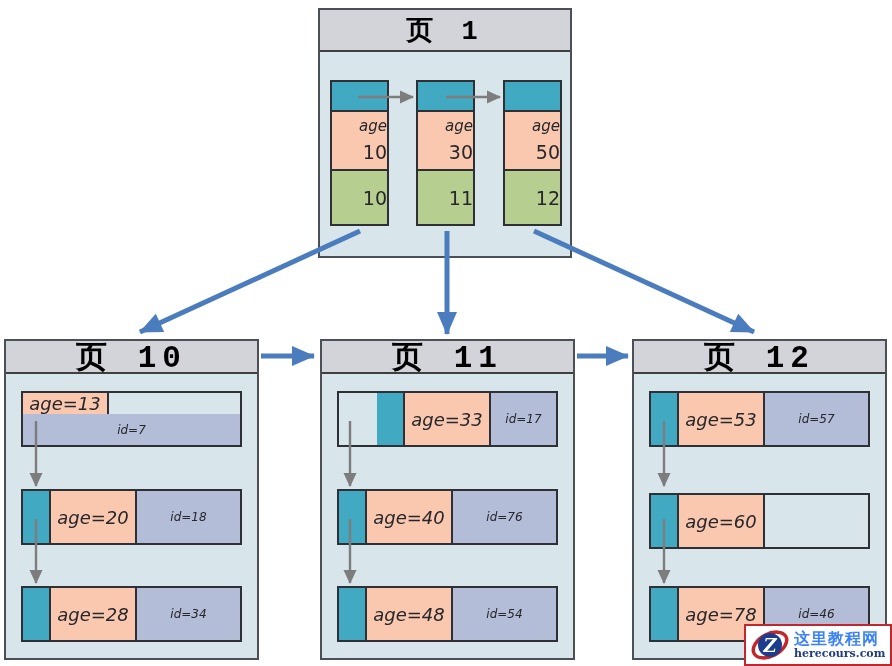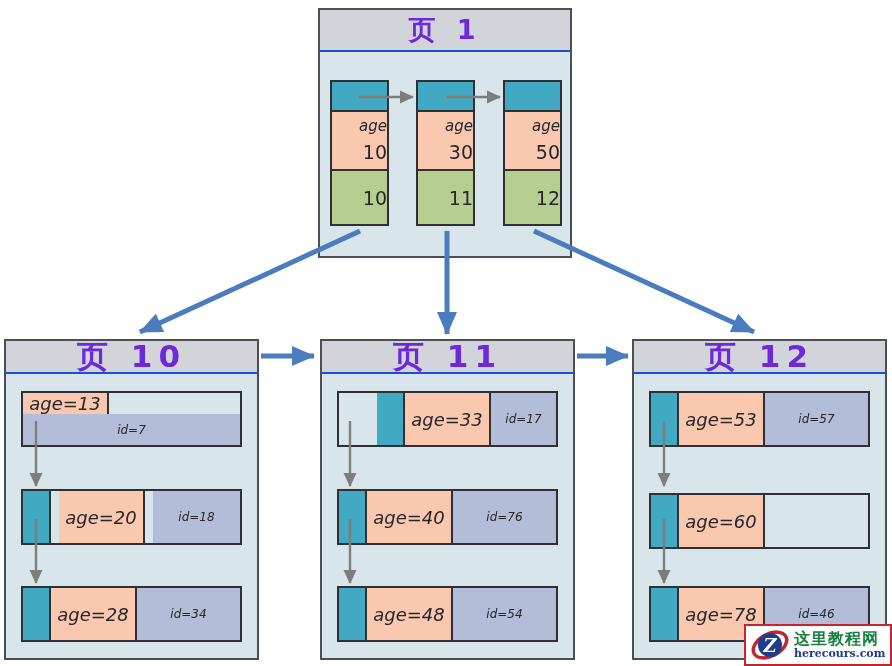--- a/index.html
+++ b/index.html
@@ -9,23 +9,23 @@
   }
   .overlay{position:absolute;left:0;top:0;width:892px;height:666px;pointer-events:none;z-index:6;}
 
   
   .node{
     position:absolute;box-sizing:border-box;
     background:#d8e5ea;border:2px solid #4b5057;z-index:2;
   }
   .node-header{
     box-sizing:border-box;width:100%;
-    background:#d3d4da;border-bottom:2px solid #1d4ed8;
+    background:#d3d4da;border-bottom:2px solid #404040;
     display:flex;align-items:center;justify-content:center;
-    font-weight:600;letter-spacing:6px;color:#6d28d9;
+    font-weight:600;letter-spacing:6px;color:#000000;font-family:Liberation Mono, monospace;
   }
   .top-node{left:318px;top:8px;width:254px;height:250px;}
   .top-node .node-header{height:42px;font-size:27px;}
   .leaf-node{top:339px;width:255px;height:321px;}
   .leaf-node .node-header{height:33px;font-size:31px;}
 
   
   .t-col{
     position:absolute;top:70px;width:59px;box-sizing:border-box;
     border:2px solid #2e3035;z-index:3;
@@ -48,21 +48,21 @@
   .r-id{flex:1;background:#b3bdd7;display:flex;align-items:center;justify-content:center;
         font-style:italic;font-size:12px;}
 
   
   .watermark{
     position:absolute;left:744px;top:624px;width:148px;height:42px;box-sizing:border-box;
     background:#ffffff;border:2px solid #c1272d;display:flex;align-items:center;
     padding:1px 4px;gap:4px;z-index:10;
   }
   .wm-text{display:flex;flex-direction:column;align-items:flex-start;line-height:1.05;}
-  .wm-name{color:#15803d;font-weight:bold;font-size:16px;letter-spacing:1px;white-space:nowrap;}
+  .wm-name{color:#3b82f6;font-weight:bold;font-size:16px;letter-spacing:1px;white-space:nowrap;}
   .wm-url{color:#1e3c8c;font-weight:bold;font-size:11px;font-family:"DejaVu Serif", serif;}
 </style>
 </head>
 <body>
 
 <div class="canvas">
 
   <div class="node top-node">
     <div class="node-header">页 1</div>
 
@@ -94,21 +94,21 @@
     </div>
   </div>
 
   <div class="node leaf-node" style="left:4px;">
     <div class="node-header">页 10</div>
     <div class="row" style="top:50px;flex-direction:column;">
       <div class="r-ptr"></div>
       <div class="r-age">age=13</div>
       <div class="r-id">id=7</div>
     </div>
-    <div class="row" style="top:148px;gap:8px;">
+    <div class="row" style="top:148px;">
       <div class="r-ptr"></div>
       <div class="r-age">age=20</div>
       <div class="r-id">id=18</div>
     </div>
     <div class="row" style="top:245px;">
       <div class="r-ptr"></div>
       <div class="r-age">age=28</div>
       <div class="r-id">id=34</div>
     </div>
   </div>

